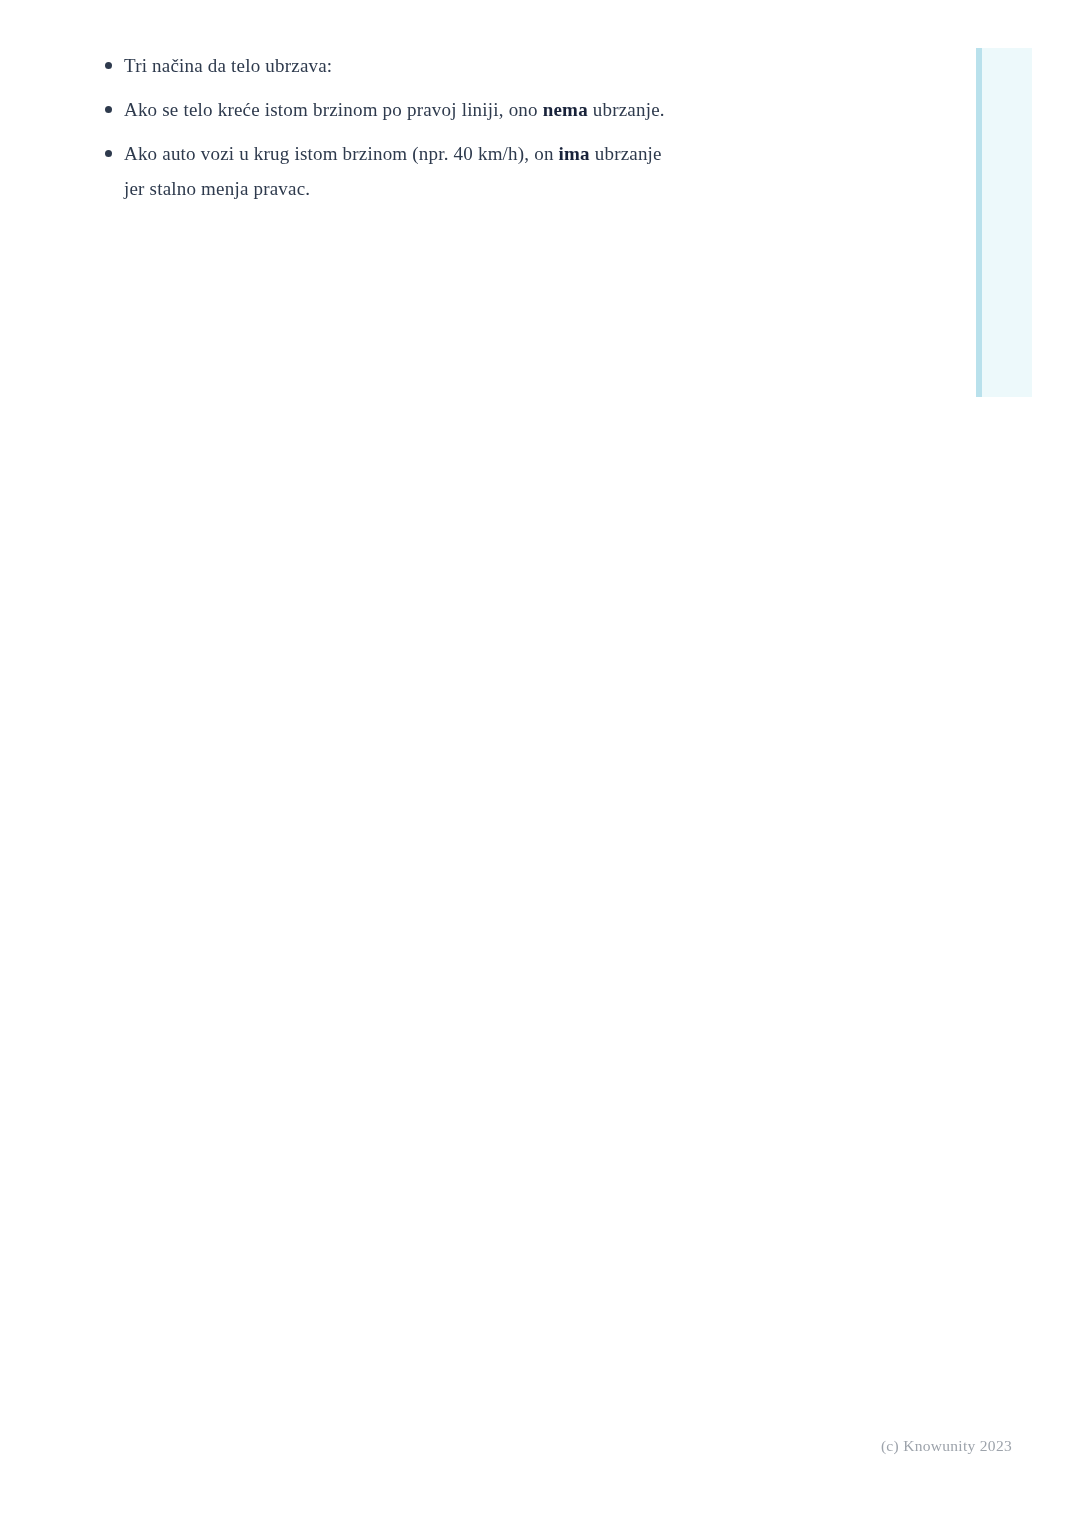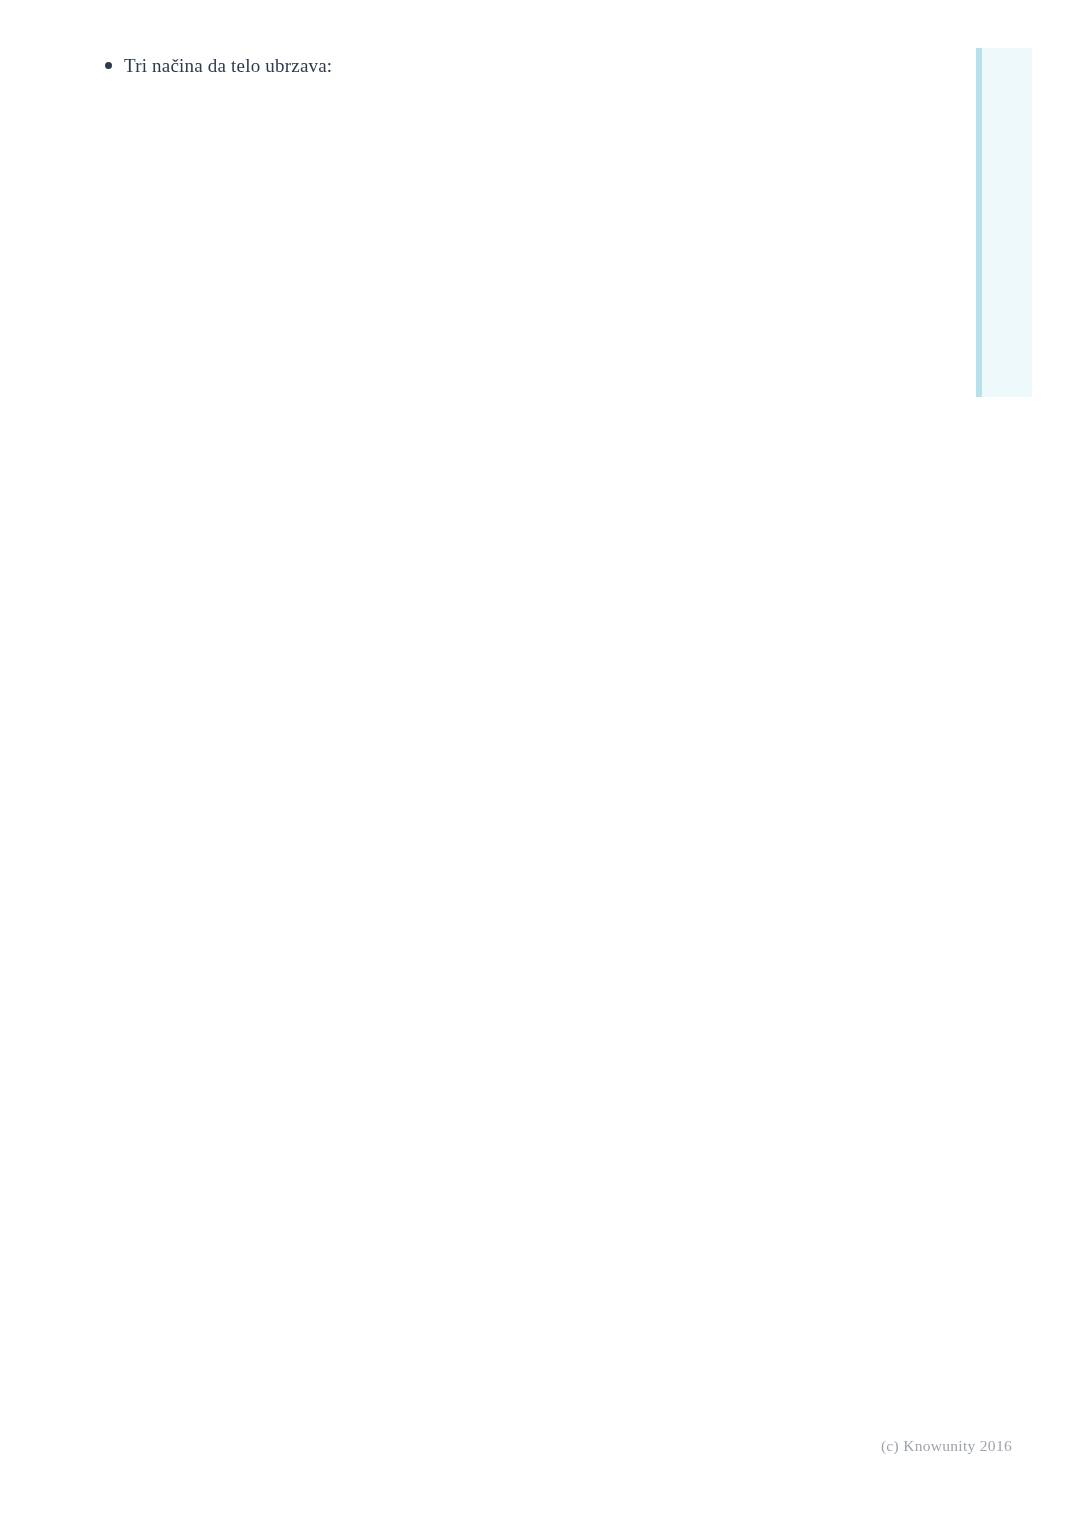--- a/index.html
+++ b/index.html
@@ -86,19 +86,28 @@
   <div class="highlight-bar"></div>
 
   <div class="content">
 
     <div class="li li-gap">
       <span class="bullet"></span>
       <span>Tri načina da telo ubrzava:</span>
 
     </div>
 
+    <div class="li li-gap">
+      <span class="bullet"></span>
+      <span>Ako se telo kreće istom brzinom po pravoj liniji, ono </span><span class="bold-word">nema</span><span> ubrzanje.</span>
+    </div>
 
+    <div class="li">
+      <span class="bullet"></span>
+      <span>Ako auto vozi u krug istom brzinom (npr. 40 km/h), on </span><span class="bold-word">ima</span><span> ubrzanje</span>
+      <span class="block-line">jer stalno menja pravac.</span>
+    </div>
 
   </div>
 
-  <div class="footer">(c) Knowunity 2016</div>
+  <div class="footer">(c) Knowunity 2023</div>
 
 </div>
 
 </body></html>

